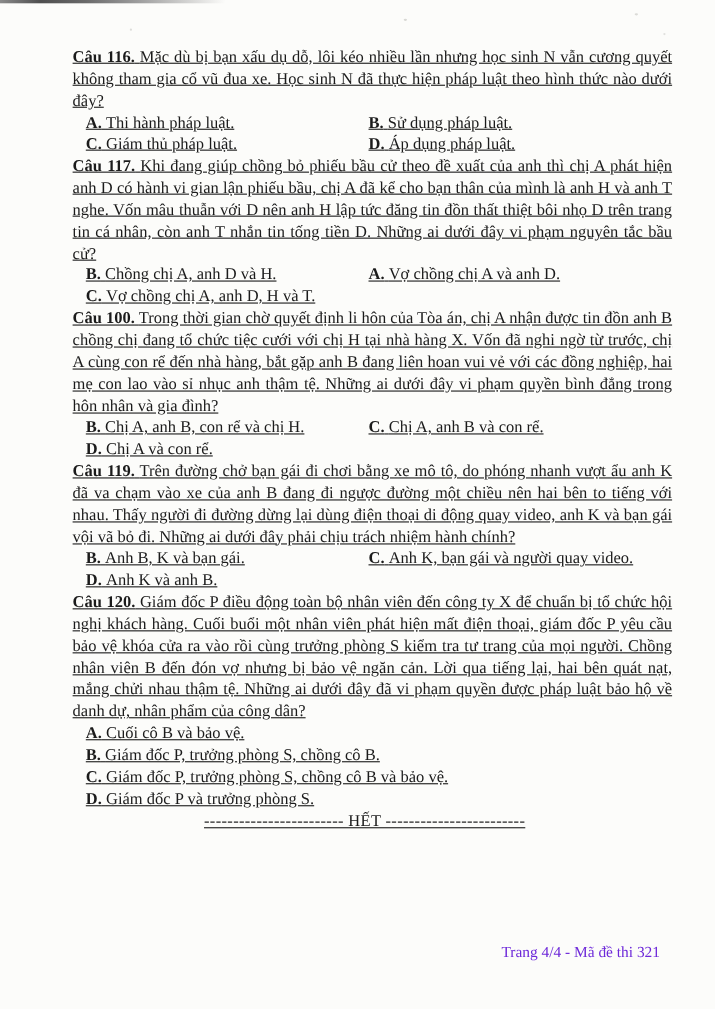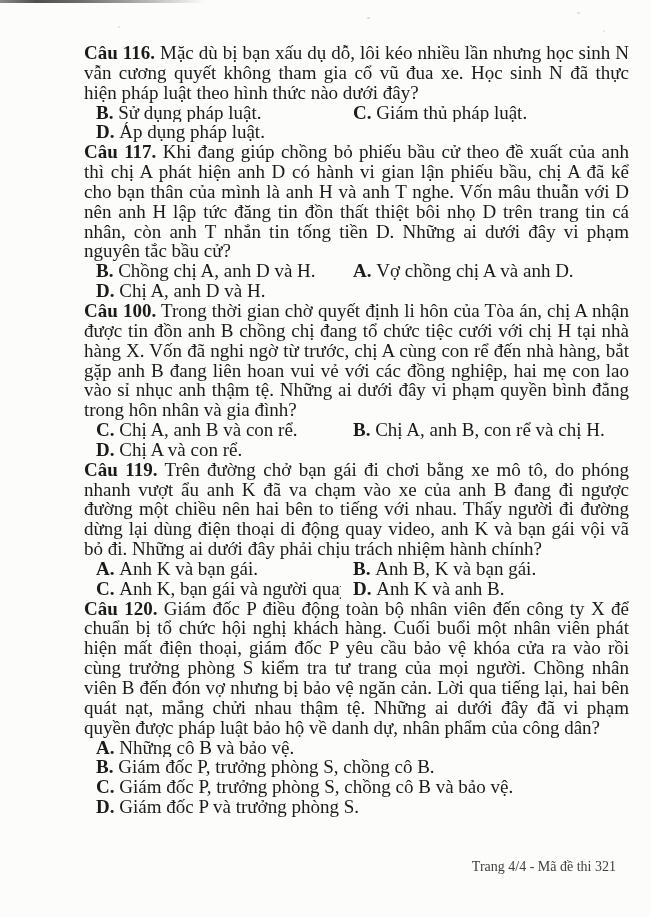--- a/index.html
+++ b/index.html
@@ -19,60 +19,64 @@
       #8a8a8a 0%, #4f4f4f 18%, #6a6a6a 38%, #9f9f9f 62%, rgba(180,180,180,0) 100%);
   }
   .speck { position: absolute; background: #b9b9b4; border-radius: 50%; }
   .speck.s1 { width: 3px; height: 2px; left: 367px; top: 17px; opacity: .55; }
   .speck.s2 { width: 2px; height: 2px; left: 118px; top: 26px; opacity: .45; }
   .speck.s3 { width: 3px; height: 2px; left: 577px; top: 12px; opacity: .5; }
   .speck.s4 { width: 2px; height: 2px; left: 603px; top: 30px; opacity: .4; }
 
   .content {
     position: absolute;
-    top: 43px; left: 84px;
+    top: 43px; left: 66px;
     width: 545px;
-    font-size: 19px;
+    font-size: 15px;
     line-height: 19.85px;
+    text-decoration: underline;
   }
   .q-text { text-align: justify; }
   .q-num { font-weight: bold; }
   .options .option { padding-left: 12px; white-space: nowrap; overflow: hidden; }
   .options.cols-2 { display: grid; grid-template-columns: 257px 1fr; }
   .opt-label { font-weight: bold; }
   .opt-label::after { content: " "; }
   .end-line {
     text-align: center;
     letter-spacing: 0.3px;
     padding-right: 14px;
   }
   .footer {
     position: absolute;
-    top: 859px; right: 34px;
+    top: 859px; right: 50px;
     font-size: 14px;
-    color: #404040;
+    color: #6d28d9;
   }
 </style>
 </head>
 <body>
 
 <div class="scan-strip"></div>
 <div class="speck s1"></div>
 <div class="speck s2"></div>
 <div class="speck s3"></div>
 <div class="speck s4"></div>
 
 <div class="content">
 
   <div class="question">
     <p class="q-text">
       <span class="q-num">Câu 116.</span>
       <span>Mặc dù bị bạn xấu dụ dỗ, lôi kéo nhiều lần nhưng học sinh N vẫn cương quyết không tham gia cổ vũ đua xe. Học sinh N đã thực hiện pháp luật theo hình thức nào dưới đây?</span>
     </p>
     <div class="options cols-2">
+      <div class="option">
+        <span class="opt-label">A.</span><span class="opt-text">Thi hành pháp luật.</span>
+      </div>
       <div class="option">
         <span class="opt-label">B.</span><span class="opt-text">Sử dụng pháp luật.</span>
       </div>
       <div class="option">
         <span class="opt-label">C.</span><span class="opt-text">Giám thủ pháp luật.</span>
       </div>
       <div class="option">
         <span class="opt-label">D.</span><span class="opt-text">Áp dụng pháp luật.</span>
       </div>
     </div>
@@ -84,81 +88,79 @@
       <span>Khi đang giúp chồng bỏ phiếu bầu cử theo đề xuất của anh thì chị A phát hiện anh D có hành vi gian lận phiếu bầu, chị A đã kể cho bạn thân của mình là anh H và anh T nghe. Vốn mâu thuẫn với D nên anh H lập tức đăng tin đồn thất thiệt bôi nhọ D trên trang tin cá nhân, còn anh T nhắn tin tống tiền D. Những ai dưới đây vi phạm nguyên tắc bầu cử?</span>
     </p>
     <div class="options cols-2">
       <div class="option">
         <span class="opt-label">B.</span><span class="opt-text">Chồng chị A, anh D và H.</span>
       </div>
       <div class="option">
         <span class="opt-label">A.</span><span class="opt-text">Vợ chồng chị A và anh D.</span>
       </div>
       <div class="option">
-        <span class="opt-label">D.</span><span class="opt-text">Chị A, anh D và H.</span>
+        <span class="opt-label">C.</span><span class="opt-text">Vợ chồng chị A, anh D, H và T.</span>
       </div>
     </div>
   </div>
 
   <div class="question">
     <p class="q-text">
       <span class="q-num">Câu 100.</span>
       <span>Trong thời gian chờ quyết định li hôn của Tòa án, chị A nhận được tin đồn anh B chồng chị đang tổ chức tiệc cưới với chị H tại nhà hàng X. Vốn đã nghi ngờ từ trước, chị A cùng con rể đến nhà hàng, bắt gặp anh B đang liên hoan vui vẻ với các đồng nghiệp, hai mẹ con lao vào sỉ nhục anh thậm tệ. Những ai dưới đây vi phạm quyền bình đẳng trong hôn nhân và gia đình?</span>
     </p>
     <div class="options cols-2">
       <div class="option">
-        <span class="opt-label">C.</span><span class="opt-text">Chị A, anh B và con rể.</span>
+        <span class="opt-label">B.</span><span class="opt-text">Chị A, anh B, con rể và chị H.</span>
       </div>
       <div class="option">
-        <span class="opt-label">B.</span><span class="opt-text">Chị A, anh B, con rể và chị H.</span>
+        <span class="opt-label">C.</span><span class="opt-text">Chị A, anh B và con rể.</span>
       </div>
       <div class="option">
         <span class="opt-label">D.</span><span class="opt-text">Chị A và con rể.</span>
       </div>
     </div>
   </div>
 
   <div class="question">
     <p class="q-text">
       <span class="q-num">Câu 119.</span>
       <span>Trên đường chở bạn gái đi chơi bằng xe mô tô, do phóng nhanh vượt ẩu anh K đã va chạm vào xe của anh B đang đi ngược đường một chiều nên hai bên to tiếng với nhau. Thấy người đi đường dừng lại dùng điện thoại di động quay video, anh K và bạn gái vội vã bỏ đi. Những ai dưới đây phải chịu trách nhiệm hành chính?</span>
     </p>
     <div class="options cols-2">
-      <div class="option">
-        <span class="opt-label">A.</span><span class="opt-text">Anh K và bạn gái.</span>
-      </div>
       <div class="option">
         <span class="opt-label">B.</span><span class="opt-text">Anh B, K và bạn gái.</span>
       </div>
       <div class="option">
         <span class="opt-label">C.</span><span class="opt-text">Anh K, bạn gái và người quay video.</span>
       </div>
       <div class="option">
         <span class="opt-label">D.</span><span class="opt-text">Anh K và anh B.</span>
       </div>
     </div>
   </div>
 
   <div class="question">
     <p class="q-text">
       <span class="q-num">Câu 120.</span>
       <span>Giám đốc P điều động toàn bộ nhân viên đến công ty X để chuẩn bị tổ chức hội nghị khách hàng. Cuối buổi một nhân viên phát hiện mất điện thoại, giám đốc P yêu cầu bảo vệ khóa cửa ra vào rồi cùng trưởng phòng S kiểm tra tư trang của mọi người. Chồng nhân viên B đến đón vợ nhưng bị bảo vệ ngăn cản. Lời qua tiếng lại, hai bên quát nạt, mắng chửi nhau thậm tệ. Những ai dưới đây đã vi phạm quyền được pháp luật bảo hộ về danh dự, nhân phẩm của công dân?</span>
     </p>
     <div class="options cols-1">
       <div class="option">
-        <span class="opt-label">A.</span><span class="opt-text">Những cô B và bảo vệ.</span>
+        <span class="opt-label">A.</span><span class="opt-text">Cuối cô B và bảo vệ.</span>
       </div>
       <div class="option">
         <span class="opt-label">B.</span><span class="opt-text">Giám đốc P, trưởng phòng S, chồng cô B.</span>
       </div>
       <div class="option">
         <span class="opt-label">C.</span><span class="opt-text">Giám đốc P, trưởng phòng S, chồng cô B và bảo vệ.</span>
       </div>
       <div class="option">
         <span class="opt-label">D.</span><span class="opt-text">Giám đốc P và trưởng phòng S.</span>
       </div>
     </div>
   </div>
 
+  <p class="end-line">------------------------ HẾT ------------------------</p>
 
 </div>
 
 <div class="footer">Trang 4/4 - Mã đề thi 321</div>
 
 </body></html>

